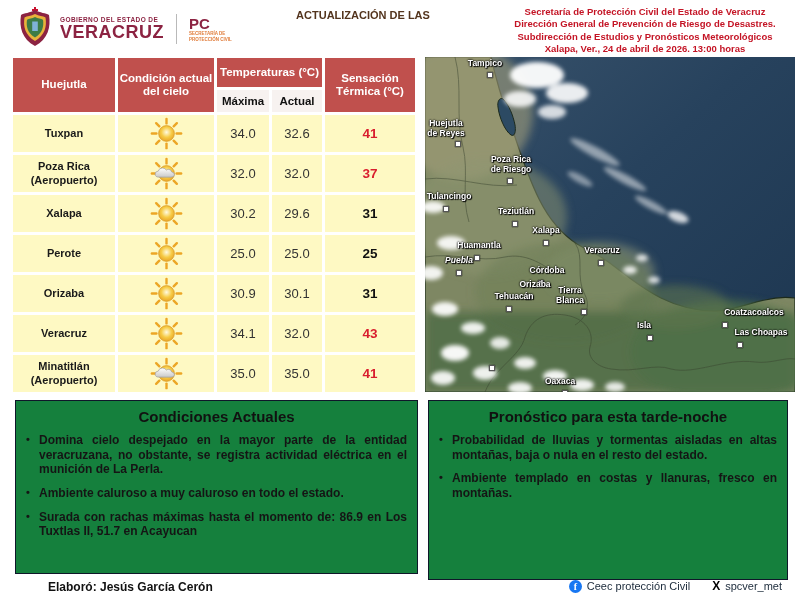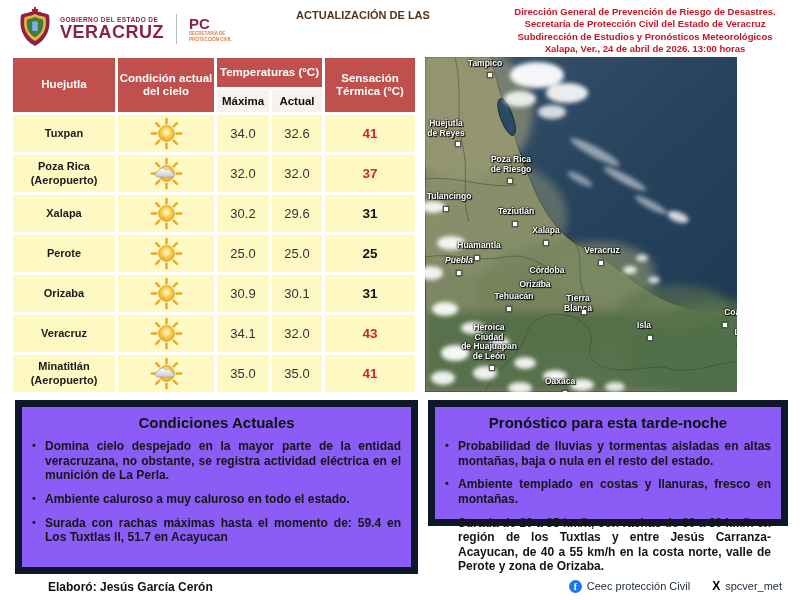--- a/index.html
+++ b/index.html
@@ -27,33 +27,33 @@
   table.wx td,table.wx th{padding:0;vertical-align:middle;text-align:center;}
   th.hd{background:#C0504D;color:#fff;font-size:11.5px;font-weight:bold;line-height:1.15;}
   th.sub{background:#f7f2f0;color:#111;font-size:11.5px;font-weight:bold;}
   td.cellp{background:#fef9c3;margin-left:36px;}
   td.city{font-size:11px;font-weight:bold;color:#1a1a1a;line-height:1.2;padding:0 4px;}
   td.temp{font-size:13px;color:#333;}
   td.feels{font-size:13.5px;font-weight:800;}
   .icon-cell svg{display:block;margin:0 auto;}
 
   
-  .map{position:absolute;left:425px;top:57px;width:312px;height:335px;overflow:hidden;
+  .map{position:absolute;left:425px;top:57px;width:370px;height:335px;overflow:hidden;
        background:#15803d;}
   .map svg{position:absolute;left:0;top:0;}
   .mcity{position:absolute;transform:translate(-50%,-100%);color:#fff;font-weight:bold;
          font-size:8.5px;line-height:1.12;text-align:center;white-space:nowrap;
          text-shadow:0 0 2px #000,0 0 2px #000,1px 1px 1px #000;pointer-events:none;}
   .mmark{position:absolute;width:4px;height:4px;background:#fff;border:1px solid #555;
          box-shadow:0 0 1px #000;}
 
   
-  .box{position:absolute;border:7px solid #0f172a;background:#8b5cf6;box-sizing:border-box;}
+  .box{position:absolute;border:1px solid #0f172a;background:#15803d;box-sizing:border-box;}
   .box-left{left:15px;top:400px;width:403px;height:174px;}
-  .box-right{left:428px;top:400px;width:360px;height:126px;}
+  .box-right{left:428px;top:400px;width:360px;height:180px;}
   .box-title{text-align:center;font-size:15px;font-weight:800;color:#111;margin-top:7px;}
   .box ul{list-style:none;margin:8px 10px 0 6px;padding:0;}
   .box li{position:relative;padding-left:17px;font-size:12px;font-weight:bold;color:#151515;
           line-height:1.22;margin-bottom:9px;text-align:justify;}
   .box li::before{content:"\2022";position:absolute;left:4px;top:0;font-size:11px;}
 
   
   .foot-left{position:absolute;left:48px;top:580px;font-size:12px;font-weight:bold;color:#111;}
   .foot-social{position:absolute;right:18px;top:579px;display:flex;align-items:center;gap:22px;}
   .social-item{display:flex;align-items:center;gap:5px;font-size:11px;color:#1b2a3a;}
@@ -102,22 +102,22 @@
         <span class="pc-small">SECRETARÍA DE</span>
         <span class="pc-small">PROTECCIÓN CIVIL</span>
       </span>
     </div>
 
     <div class="title">
       <div>ACTUALIZACIÓN DE LAS</div>
     </div>
 
     <div class="org">
+      <div>Secretaría de Protección Civil del Estado de Veracruz</div>
       <div>Dirección General de Prevención de Riesgo de Desastres.</div>
-      <div>Secretaría de Protección Civil del Estado de Veracruz</div>
       <div>Subdirección de Estudios y Pronósticos Meteorológicos</div>
       <div>Xalapa, Ver., 24 de abril de 2026. 13:00 horas</div>
     </div>
   </div>
 
   <table class="wx">
     <colgroup>
       <col style="width:102px">
         <col style="width:96px">
         <col style="width:52px">
@@ -379,49 +379,47 @@
       <div class="mcity" style="left: 177px; top: 199px;"><span>Veracruz</span></div>
       <div class="mmark" style="left: 173px; top: 203px;"></div>
       <div class="mcity" style="left: 34px; top: 209px; font-style: italic;"><span>Puebla</span></div>
       <div class="mmark" style="left: 31px; top: 213px;"></div>
       <div class="mcity" style="left: 122px; top: 219px;"><span>Córdoba</span></div>
       <div class="mmark" style="left: 113px; top: 223px;"></div>
       <div class="mcity" style="left: 110px; top: 233px;"><span>Orizaba</span></div>
       <div class="mmark" style="left: 101px; top: 237px;"></div>
       <div class="mcity" style="left: 89px; top: 245px;"><span>Tehuacán</span></div>
       <div class="mmark" style="left: 81px; top: 249px;"></div>
-      <div class="mcity" style="left: 153px; top: 248px; margin-top: 8px;"><span>Tierra</span><br><span>Blanca</span></div>
+      <div class="mcity" style="left: 145px; top: 248px;"><span>Tierra</span><br><span>Blanca</span></div>
       <div class="mmark" style="left: 156px; top: 252px;"></div>
-      <div class="mcity" style="left: 64px; top: 304px;"><span>Heroica</span><br><span>Ciudad</span><br><span>de Huajuapan</span><br><span>de León</span></div>
       <div class="mmark" style="left: 64px; top: 308px;"></div>
       <div class="mcity" style="left: 219px; top: 274px;"><span>Isla</span></div>
       <div class="mmark" style="left: 222px; top: 278px;"></div>
       <div class="mcity" style="left: 293px; top: 261px; margin-left: 36px;"><span>Coatzacoalcos</span></div>
       <div class="mmark" style="left: 297px; top: 265px;"></div>
       <div class="mcity" style="left: 314px; top: 281px; padding-left: 44px;"><span>Las Choapas</span></div>
       <div class="mmark" style="left: 312px; top: 285px;"></div>
       <div class="mcity" style="left: 135px; top: 330px;"><span>Oaxaca</span></div>
       <div class="mmark" style="left: 137px; top: 333px;"></div>
     </div>
 
   <div class="box box-left">
     <div class="box-title">Condiciones Actuales</div>
     <ul>
       <li>Domina cielo despejado en la mayor parte de la entidad veracruzana, no obstante, se registra actividad eléctrica en el munición de La Perla.</li>
       <li>Ambiente caluroso a muy caluroso en todo el estado.</li>
-      <li>Surada con rachas máximas hasta el momento de: 59.4 en Los Tuxtlas II, 51.7 en Acayucan</li>
+      <li>Surada con rachas máximas hasta el momento de: 86.9 en Los Tuxtlas II, 51.7 en Acayucan</li>
     </ul>
   </div>
 
   <div class="box box-right">
     <div class="box-title">Pronóstico para esta tarde-noche</div>
     <ul>
       <li>Probabilidad de lluvias y tormentas aisladas en altas montañas, baja o nula en el resto del estado.</li>
       <li>Ambiente templado en costas y llanuras, fresco en montañas.</li>
-      <li>Surada de 20 a 35 km/h, con rachas de 60 a 80 km/h en región de los Tuxtlas y entre Jesús Carranza-Acayucan, de 40 a 55 km/h en la costa norte, valle de Perote y zona de Orizaba.</li>
     </ul>
   </div>
 
   <div class="foot-left">Elaboró: Jesús García Cerón</div>
   <div class="foot-social">
     <span class="social-item">
       <span class="fb-ic">f</span>
       <span>Ceec protección Civil</span>
     </span>
     <span class="social-item">

